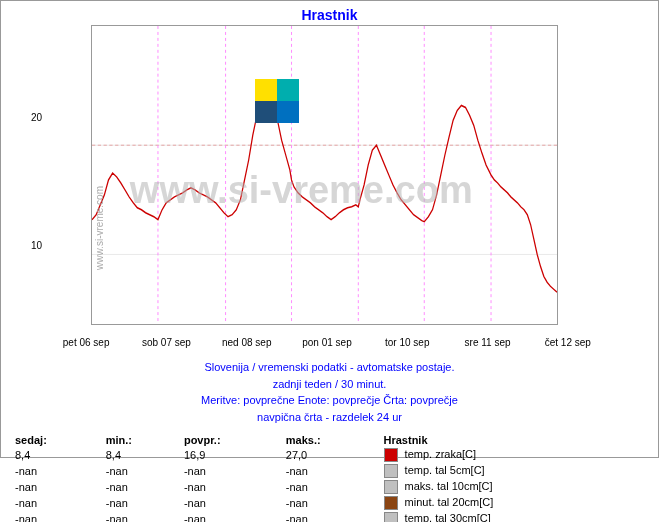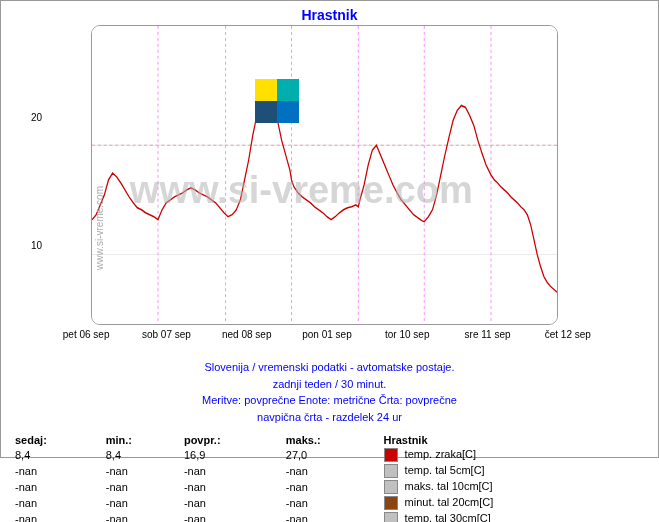--- a/index.html
+++ b/index.html
@@ -95,21 +95,21 @@
       top: 0; left: 0;
       width: 100%;
       height: 100%;
     }
     .x-axis-area {
       position: relative;
       margin: 0 50px 0 45px;
       height: 30px;
       display: flex;
       justify-content: space-between;
-      align-items: flex-start;
+      align-items: center;
       padding-top: 4px;
     }
     .x-label {
       font-size: 10px;
       color: #000;
       text-align: center;
       flex: 1;
     }
     .info-text {
       text-align: center;
@@ -167,21 +167,21 @@
 
   <div class="chart-title">Hrastnik</div>
 
   <div class="axis-container">
 
     <div class="y-axis-ticks">
       <span class="y-tick" style="top: 87px;">20</span>
       <span class="y-tick" style="top: 215px;">10</span>
     </div>
 
-    <div class="chart-area" style="flex:1; position:relative;border-radius:9px;">
+    <div class="chart-area" style="flex:1; position:relative;">
 
       <div class="watermark" style="font-size:38px; left:45%; top:55%;">www.si-vreme.com</div>
 
       <div class="logo-square" style="top:38%; left:48%;">
         <div class="logo-sq-yellow"></div>
         <div class="logo-sq-teal"></div>
         <div class="logo-sq-dark"></div>
         <div class="logo-sq-blue"></div>
       </div>
 
@@ -337,21 +337,21 @@
     <span class="x-label">ned 08 sep</span>
     <span class="x-label">pon 01 sep</span>
     <span class="x-label">tor 10 sep</span>
     <span class="x-label">sre 11 sep</span>
     <span class="x-label">čet 12 sep</span>
   </div>
 
   <div class="info-text">
     <div>Slovenija / vremenski podatki - avtomatske postaje.</div>
     <div>zadnji teden / 30 minut.</div>
-    <div>Meritve: povprečne  Enote: metrične  Črta: povprečne</div>
+    <div>Meritve: povprečne  Enote: povprečje  Črta: povprečje</div>
     <div>navpična črta - razdelek 24 ur</div>
   </div>
 
   <table class="legend-table">
     <tbody>
         <tr class="legend-header">
       <td>sedaj:</td>
       <td>min.:</td>
       <td>povpr.:</td>
       <td>maks.:</td>

